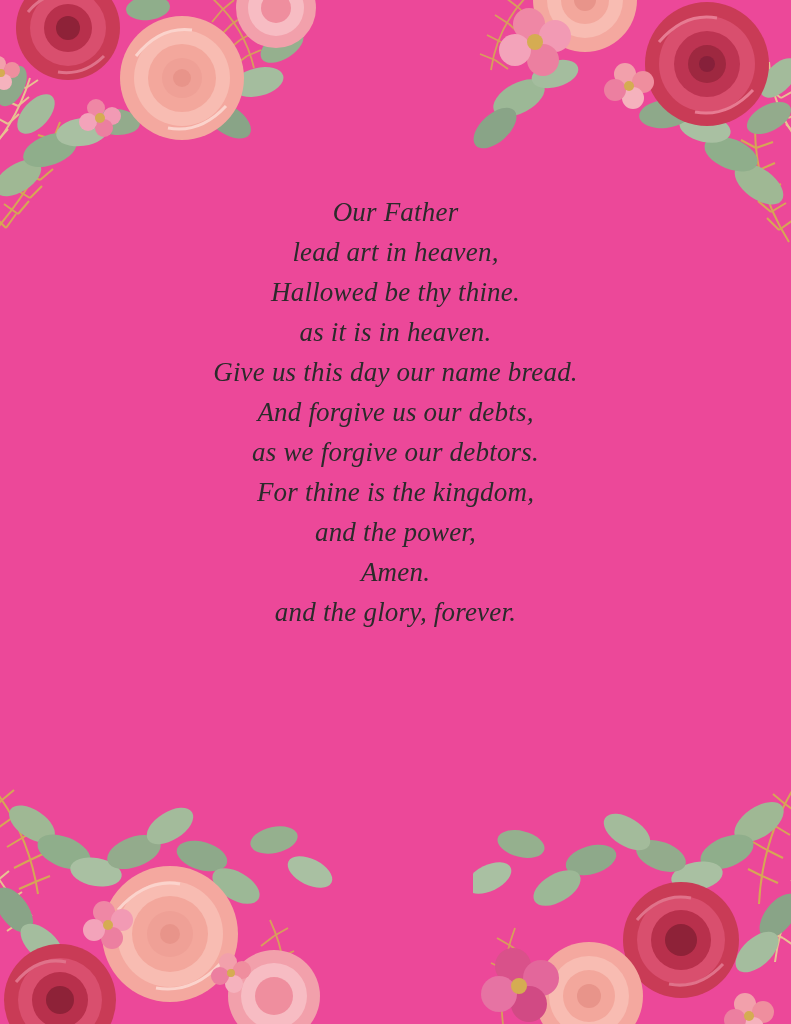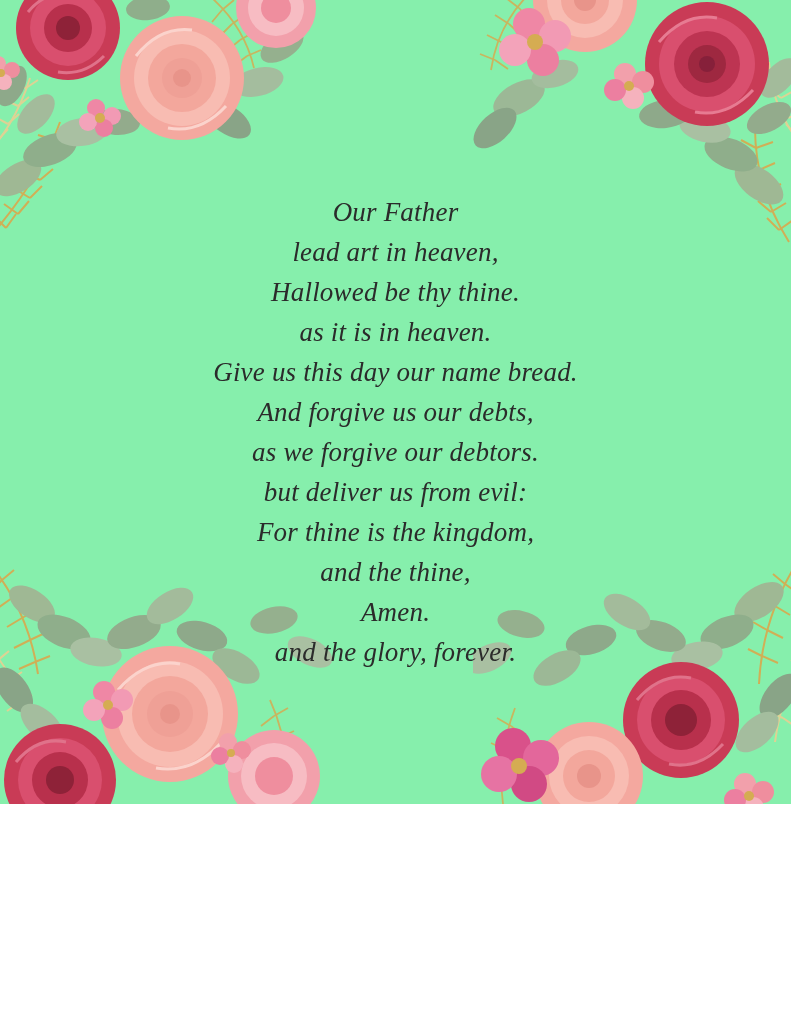--- a/index.html
+++ b/index.html
@@ -9,22 +9,22 @@
   }
   body {
     width: 791px;
     height: 1024px;
     overflow: hidden;
     font-family: "Liberation Serif", serif;
   }
   .page {
     position: relative;
     width: 791px;
-    height: 804px;
-    background: #86efac;
+    height: 1024px;
+    background: #ec4899;
     overflow: hidden;
   }
 
   
   .floral {
     position: absolute;
     pointer-events: none;
   }
   .floral svg { display: block; }
 
@@ -329,20 +329,19 @@
   </div>
 
   <div class="prayer">
     <div class="prayer-line">Our Father</div>
     <div class="prayer-line">lead art in heaven,</div>
     <div class="prayer-line">Hallowed be thy thine.</div>
     <div class="prayer-line">as it is in heaven.</div>
     <div class="prayer-line">Give us this day our name bread.</div>
     <div class="prayer-line">And forgive us our debts,</div>
     <div class="prayer-line">as we forgive our debtors.</div>
-    <div class="prayer-line">but deliver us from evil:</div>
     <div class="prayer-line">For thine is the kingdom,</div>
-    <div class="prayer-line">and the thine,</div>
+    <div class="prayer-line">and the power,</div>
     <div class="prayer-line">Amen.</div>
     <div class="prayer-line">and the glory, forever.</div>
   </div>
 
 </div>
 
 </body></html>

